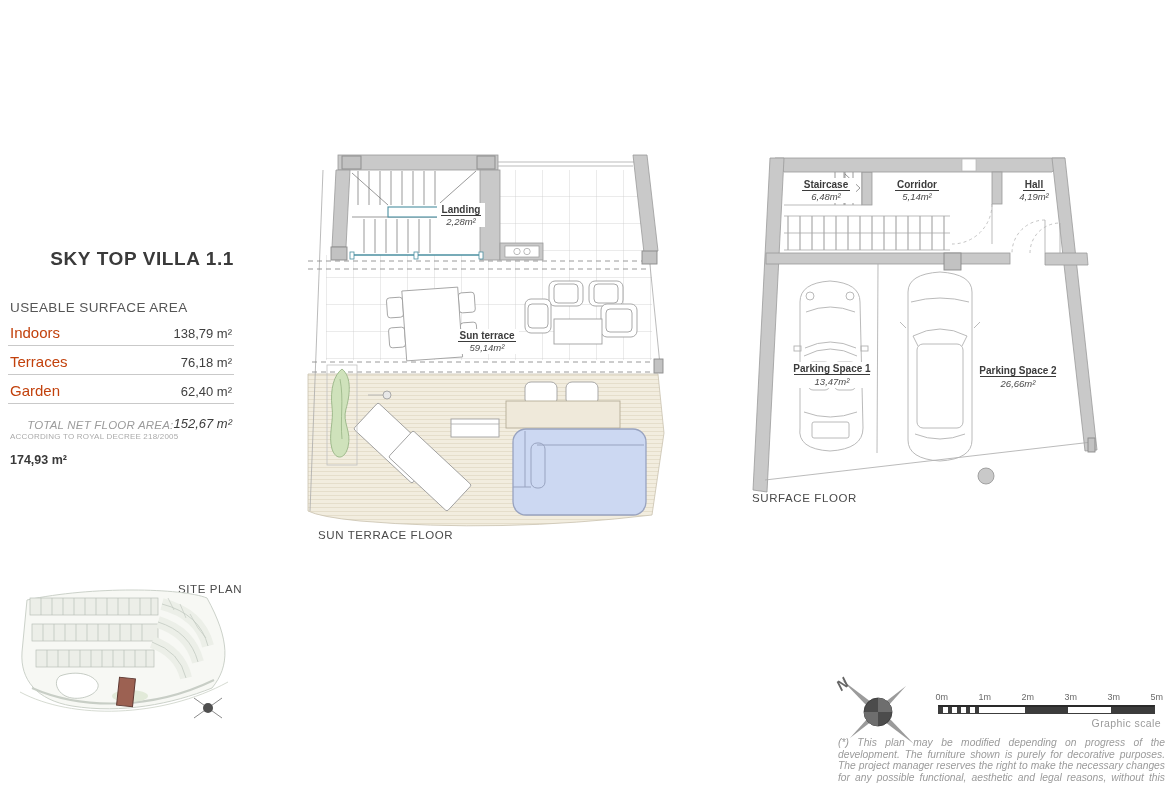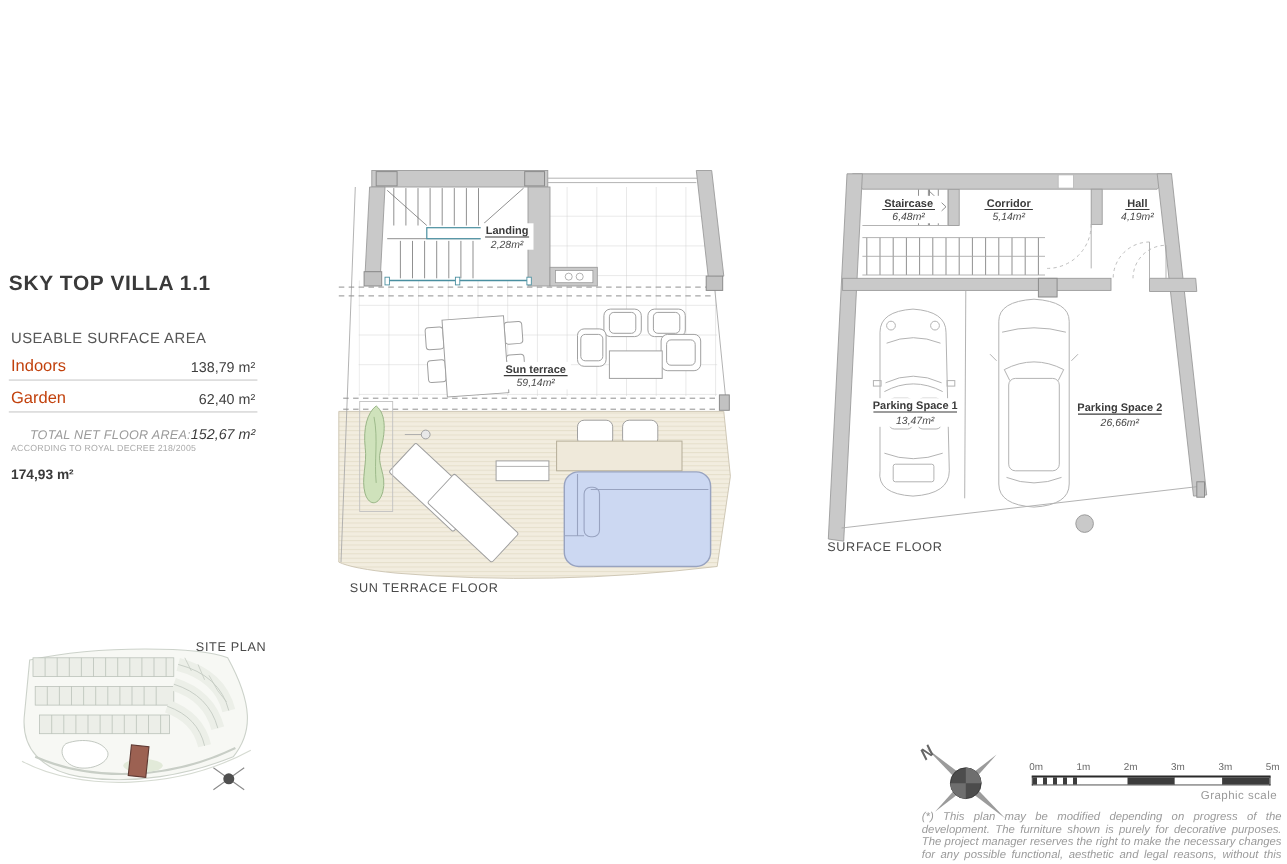--- a/index.html
+++ b/index.html
@@ -2,21 +2,21 @@
 <html><head>
 <meta charset="utf-8">
 <style>
   html,body{margin:0;padding:0;background:#fff;}
   body{width:1170px;height:785px;position:relative;overflow:hidden;
        font-family:"Liberation Sans",sans-serif;color:#3f3f3f;}
   .abs{position:absolute;}
 
   
   #info-panel{left:8px;top:248px;width:226px;}
-  .villa-title{font-size:19px;font-weight:bold;text-align:left;letter-spacing:.6px;
+  .villa-title{font-size:19px;font-weight:bold;text-align:right;letter-spacing:.6px;
                color:#3a3a3a;margin:0 0 30px 0;}
   .surface-header{font-size:13.5px;color:#565656;letter-spacing:.4px;margin:0 0 2px 2px;}
   .srow{display:flex;justify-content:space-between;align-items:flex-end;
         border-bottom:1px solid #c9c9c9;padding:7px 2px 4px 2px;}
   .srow-label{font-size:15px;color:#c2410c;}
   .srow-value{font-size:13px;color:#3f3f3f;}
   .net-line{display:flex;justify-content:flex-end;margin:12px 2px 0 2px;align-items:flex-end;font-style:italic;}
   .net-label{font-size:11.5px;color:#9b9b9b;letter-spacing:.2px;}
   .net-value{font-size:13px;color:#3c3c3c;}
   .net-note{font-size:8px;color:#ababab;margin:1px 2px 0 2px;letter-spacing:.2px;}
@@ -58,20 +58,24 @@
 </head>
 <body>
 
 <div id="info-panel" class="abs">
   <div class="villa-title">SKY TOP VILLA 1.1</div>
   <div class="surface-header">USEABLE SURFACE AREA</div>
 
   <div class="srow">
     <span class="srow-label">Indoors</span>
     <span class="srow-value">138,79 m²</span>
+  </div>
+  <div class="srow">
+    <span class="srow-label">Terraces</span>
+    <span class="srow-value">76,18 m²</span>
   </div>
   <div class="srow">
     <span class="srow-label">Garden</span>
     <span class="srow-value">62,40 m²</span>
   </div>
 
   <div class="net-line">
     <span class="net-label">TOTAL NET FLOOR AREA:</span>
     <span class="net-value">152,67  m²</span>
   </div>

